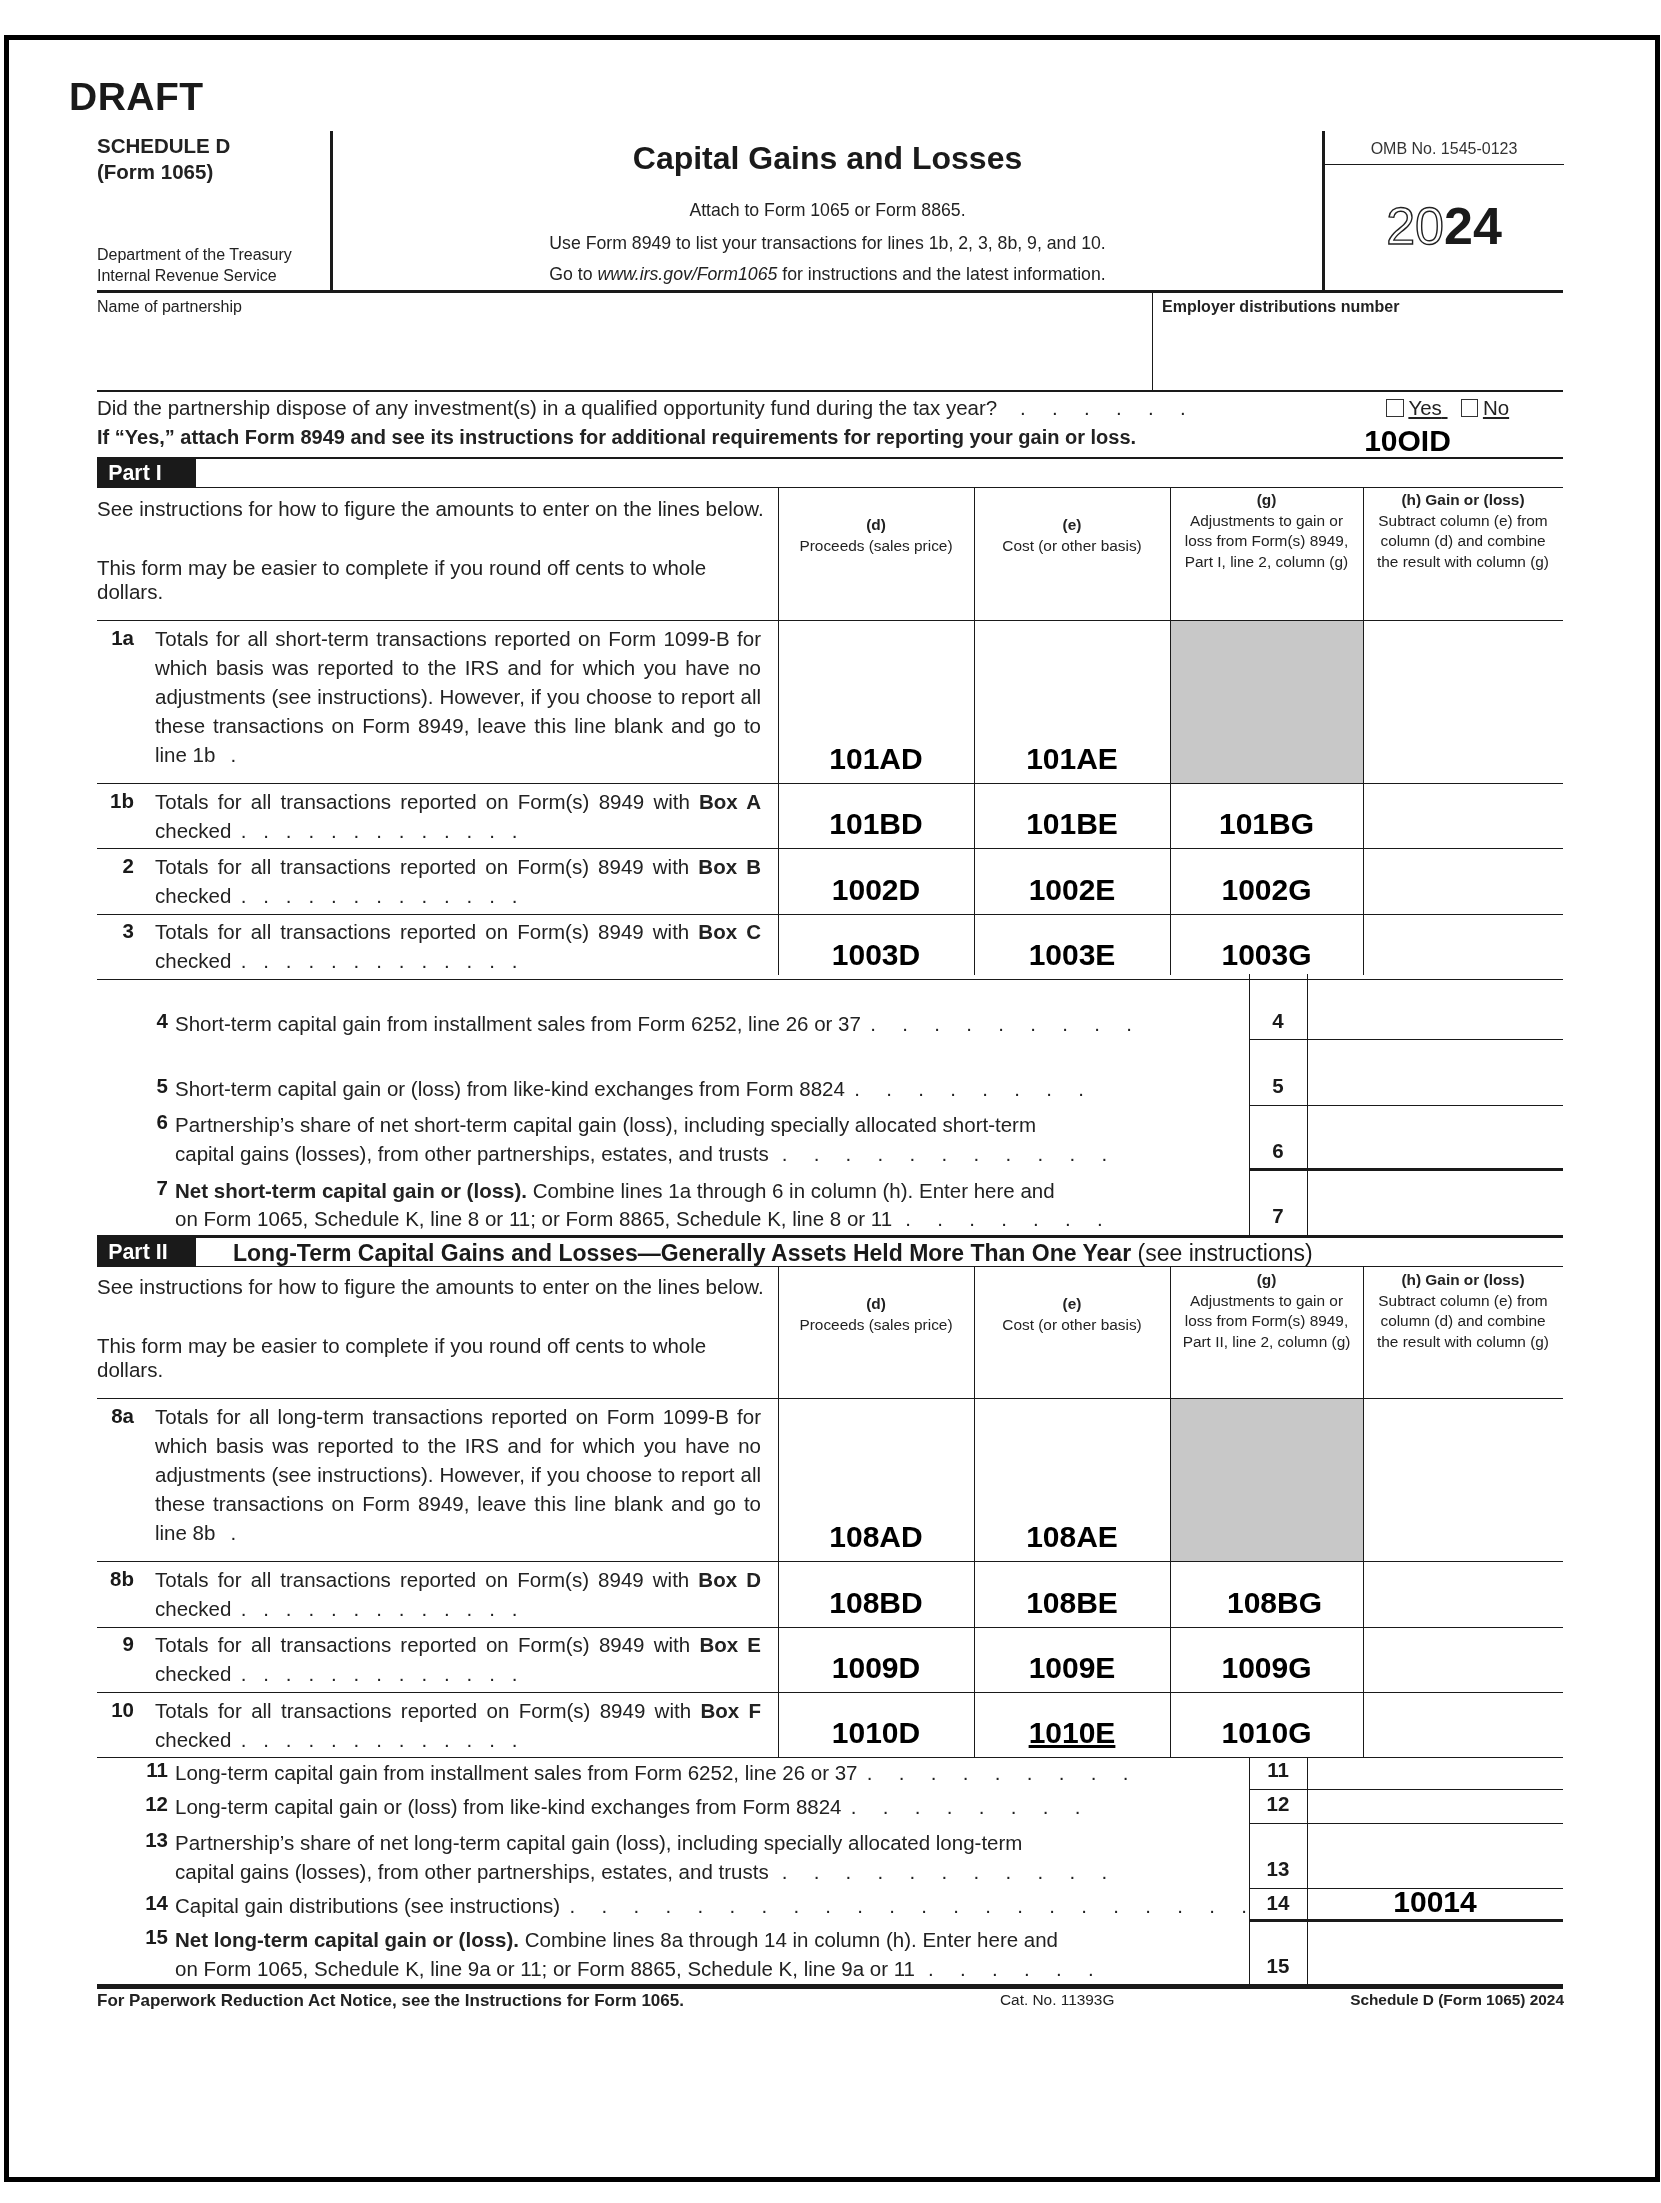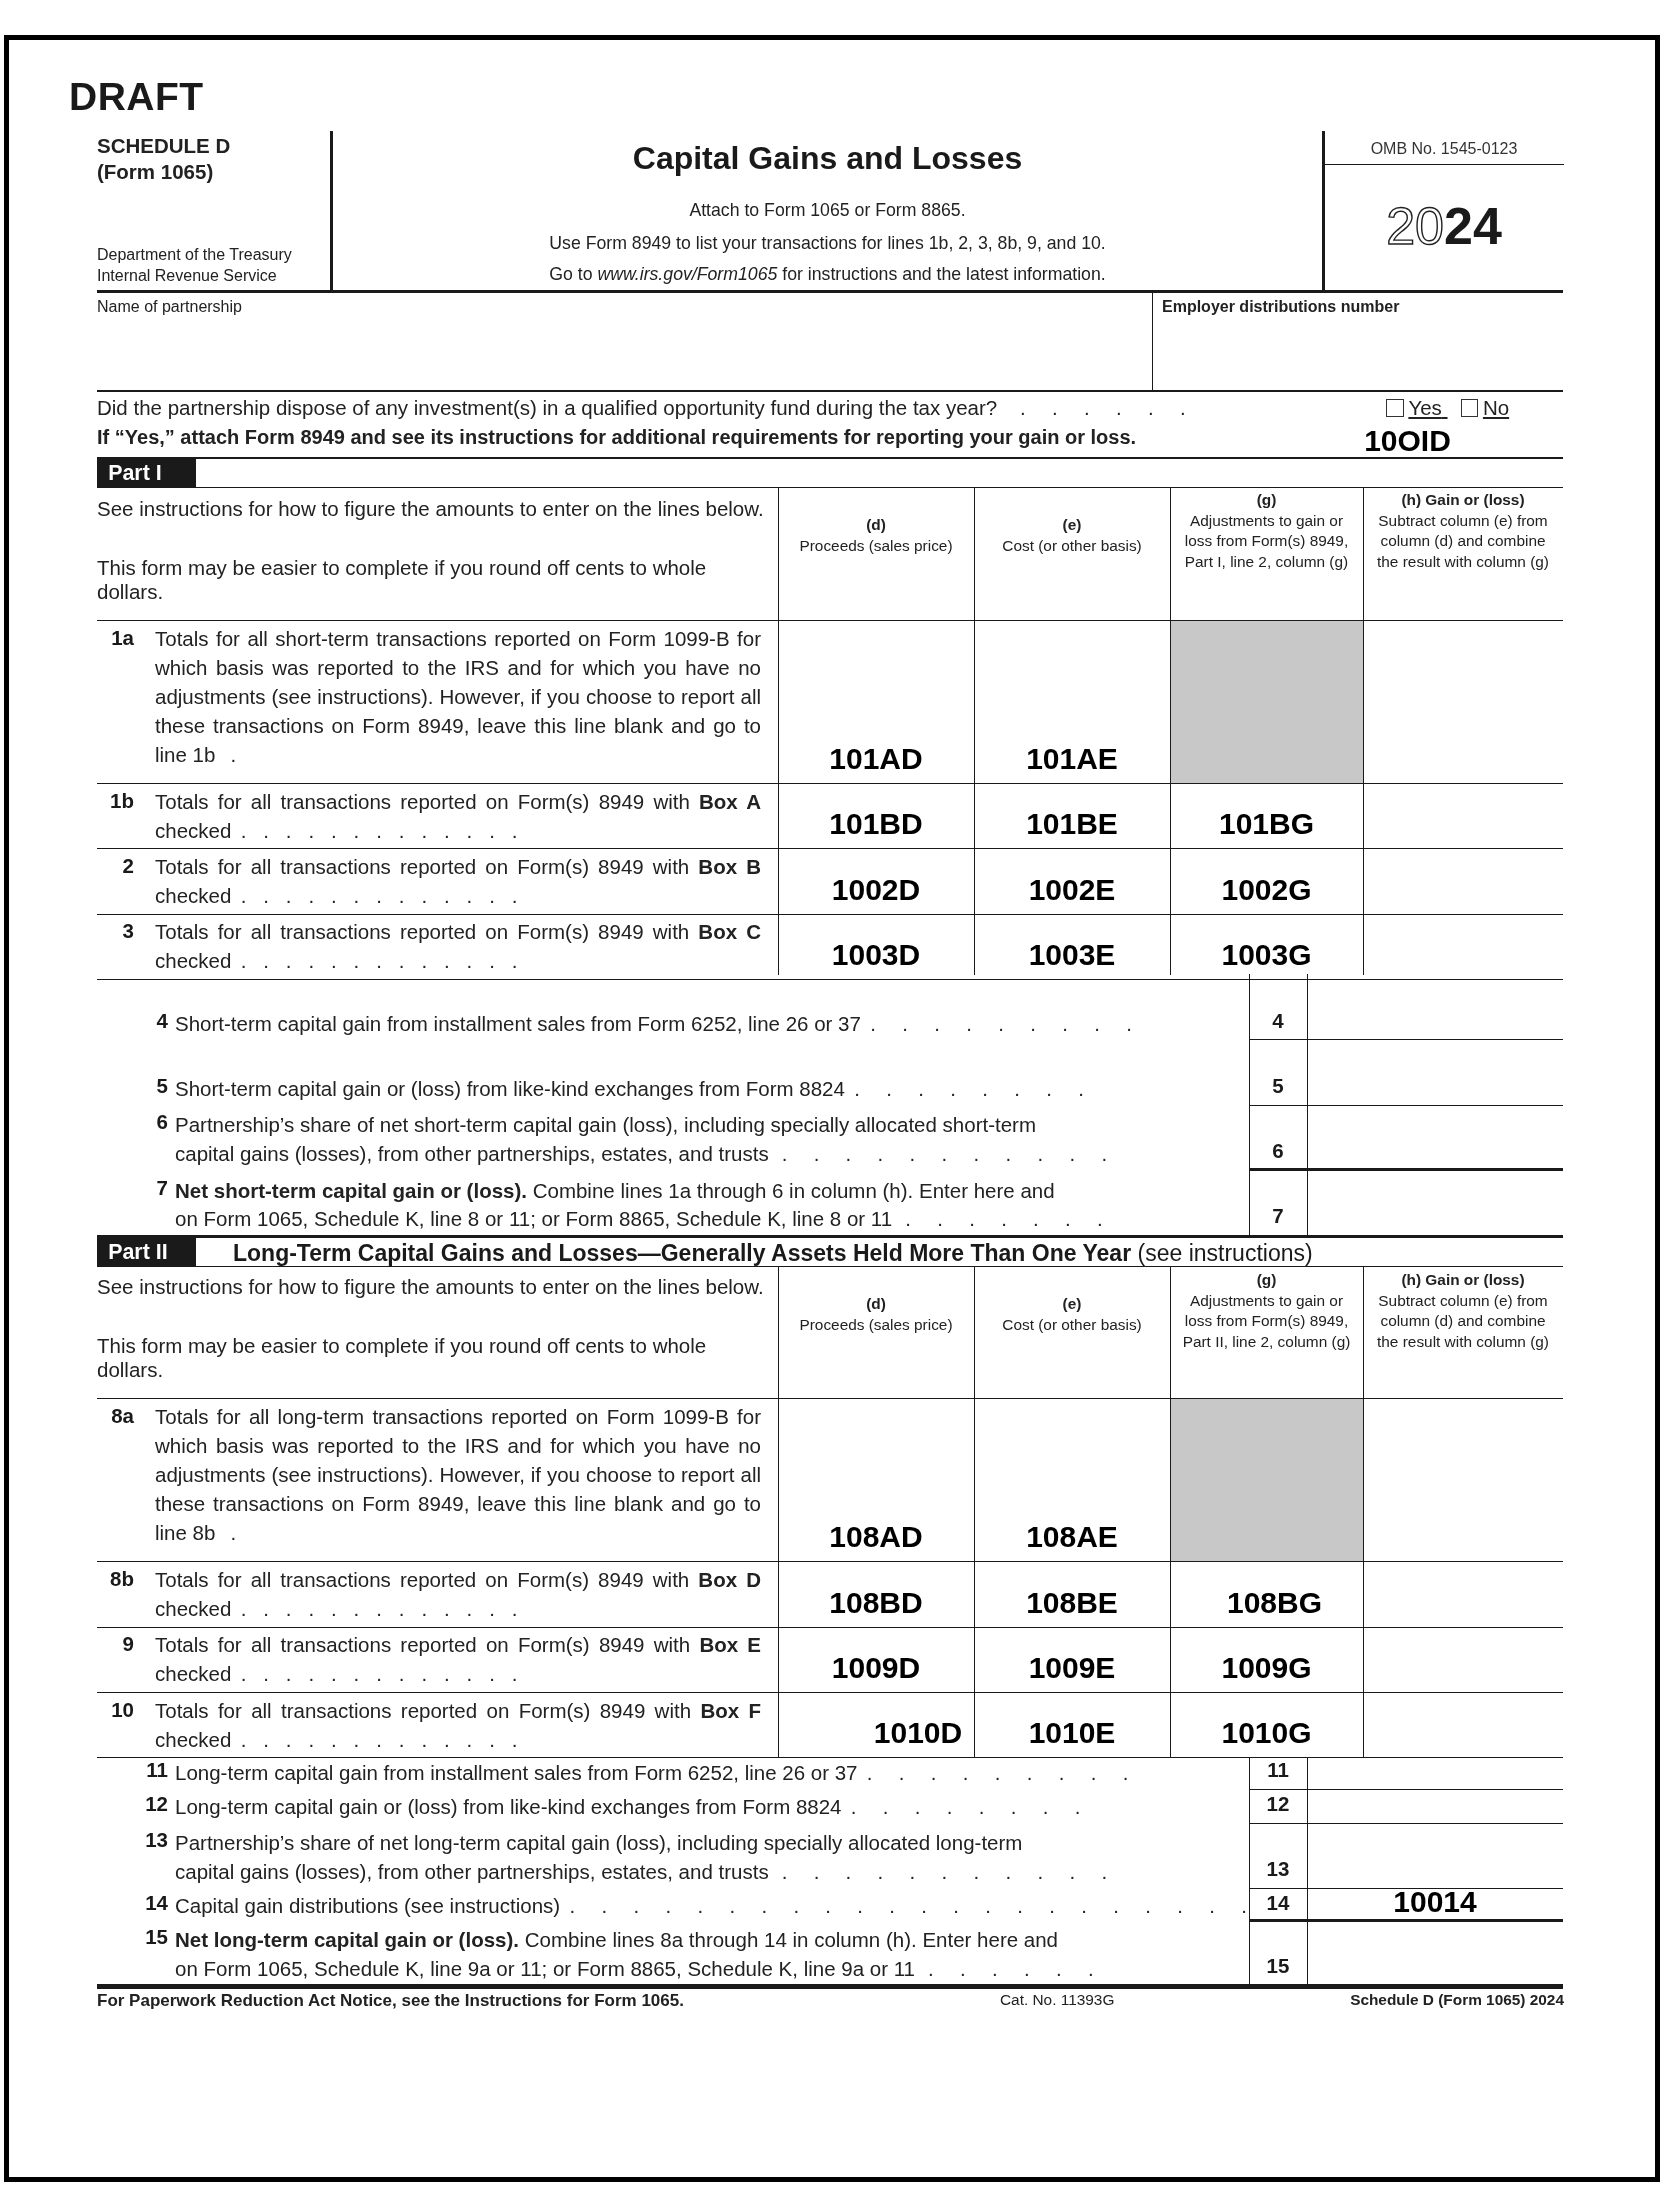--- a/index.html
+++ b/index.html
@@ -239,22 +239,22 @@
 <div class="rownum" style="left:97px; top:1632px;">9</div>
 <div class="rowtxt" style="left:155px; top:1630px; width:606px;"><span>Totals for all transactions reported on Form(s) 8949 with </span><b>Box E</b><span> checked</span><span class="dots" style="margin-left:9.3px; letter-spacing:5.6px;">. . . . . . . . . . . . .</span></div>
 <div class="code" style="left:778px; width:196px; top:1651px;">1009D</div>
 <div class="code" style="left:974px; width:196px; top:1651px;">1009E</div>
 <div class="code" style="left:1170px; width:193px; top:1651px;">1009G</div>
 <div class="code" style="left:1363px; width:200px; top:1651px;"></div>
 <div class="hline" style="left:97px; top:1692px; width:1466px;"></div>
 <div style="position:absolute; left:97px; top:1692px; width:1466px; height:65px;"></div>
 <div class="rownum" style="left:97px; top:1698px;">10</div>
 <div class="rowtxt" style="left:155px; top:1696px; width:606px;"><span>Totals for all transactions reported on Form(s) 8949 with </span><b>Box F</b><span> checked</span><span class="dots" style="margin-left:9.3px; letter-spacing:5.6px;">. . . . . . . . . . . . .</span></div>
-<div class="code" style="left:778px; width:196px; top:1716px;padding-left:42px;">1010D</div>
-<div class="code" style="left:974px; width:196px; top:1716px;">1010E</div>
+<div class="code" style="left:778px; width:196px; top:1716px;">1010D</div>
+<div class="code" style="left:974px; width:196px; top:1716px;text-decoration:underline;">1010E</div>
 <div class="code" style="left:1170px; width:193px; top:1716px;">1010G</div>
 <div class="code" style="left:1363px; width:200px; top:1716px;"></div>
 <div class="hline" style="left:97px; top:1757px; width:1466px;"></div>
 <div class="vline" style="left:1249px; top:1757px; height:227px;"></div>
 <div class="vline" style="left:1307px; top:1757px; height:227px;"></div>
 <div style="position:absolute; left:97px; top:1757px; width:1466px; height:32px;"></div>
 <div class="lnum" style="top:1758px;">11</div>
 <div class="linetxt" style="top:1758px;"><span>Long-term capital gain from installment sales from Form 6252, line 26 or 37</span><span class="dots" style="margin-left:9.3px;">. . . . . . . . .</span></div>
 <div class="lbox-num" style="left:1249px; top:1758px;">11</div>
 <div class="code" style="left:1307px; width:256px; top:1753px;"></div>

